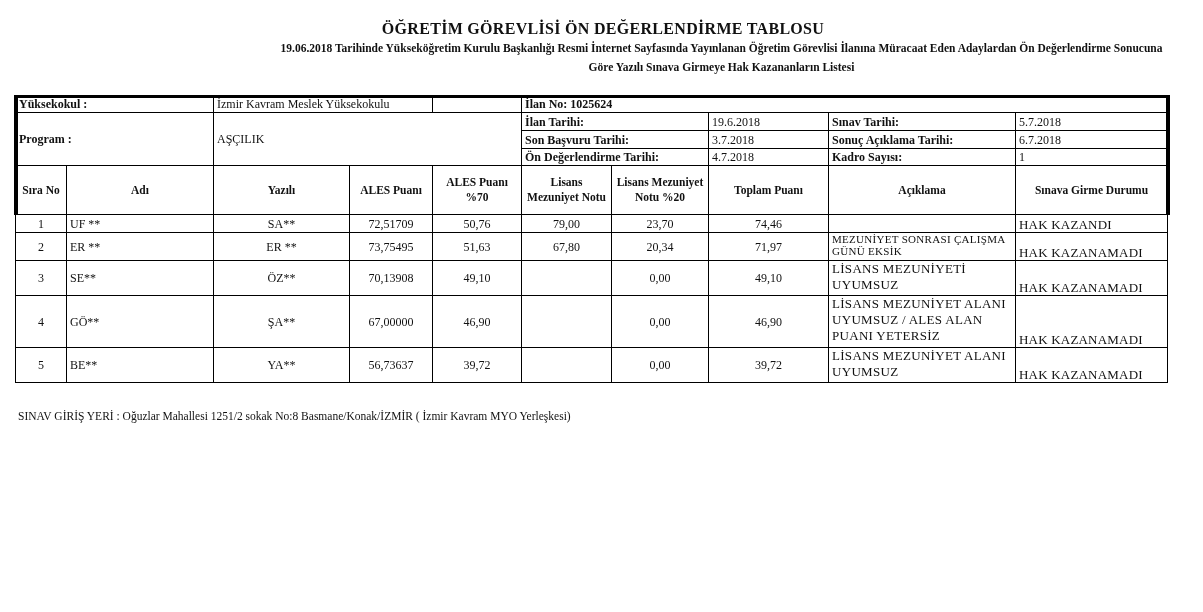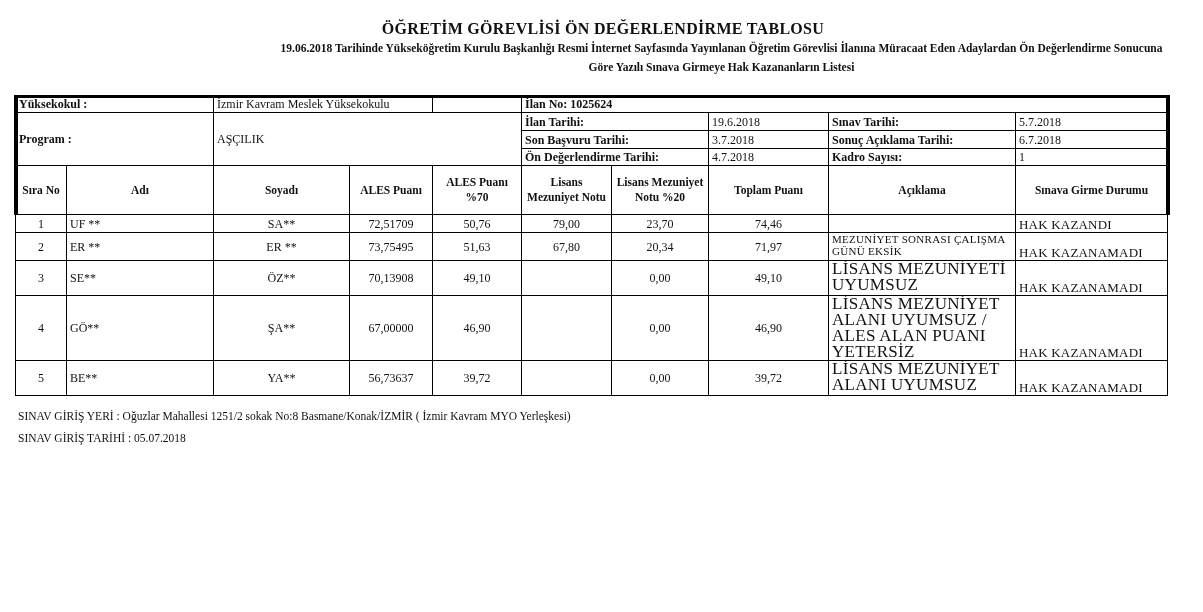--- a/index.html
+++ b/index.html
@@ -13,21 +13,21 @@
   .sub2 { top: 61px; }
 
   table.main { position: absolute; top: 95px; left: 15px; border-collapse: collapse; table-layout: fixed;
                font-size: 12px; }
   table.main td { border: 1px solid #000; padding: 0 3px; vertical-align: middle; overflow: hidden; white-space: nowrap; line-height: 14px; }
   .b { font-weight: bold; }
   .c { text-align: center; }
   .colh { font-weight: bold; text-align: center; white-space: normal !important; line-height: 15px !important; font-size: 11.5px; }
   .frame { position: absolute; top: 95px; left: 14px; width: 1156px; height: 120px;
            border-top: 3px solid #000; border-left: 4px solid #000; border-right: 4px solid #000; box-sizing: border-box; pointer-events: none; }
-  .acik { white-space: normal !important; font-size: 17px; line-height: 16px !important; letter-spacing: 0.3px; vertical-align: top !important; }
+  .acik { white-space: normal !important; font-size: 13px; line-height: 16px !important; letter-spacing: 0.3px; vertical-align: top !important; }
   .acik.small { font-size: 11px; line-height: 12px !important; }
   .durum { font-size: 13px; vertical-align: bottom !important; padding-bottom: 0 !important; letter-spacing: 0.2px; }
   .name { vertical-align: top !important; padding-top: 2px !important; }
   .notes { position: absolute; left: 18px; top: 405px; font-size: 11.5px; line-height: 22px; }
   .notes div { white-space: nowrap; }
 </style>
 </head>
 <body>
 
 <div class="title">ÖĞRETİM GÖREVLİSİ ÖN DEĞERLENDİRME TABLOSU</div>
@@ -70,21 +70,21 @@
   </tr>
   <tr style="height:17px">
     <td colspan="2" class="b">Ön Değerlendirme Tarihi:</td>
     <td>4.7.2018</td>
     <td class="b">Kadro Sayısı:</td>
     <td>1</td>
   </tr>
   <tr style="height:49px">
     <td class="colh">Sıra No</td>
     <td class="colh">Adı</td>
-    <td class="colh">Soyadı</td>
+    <td class="colh">Yazılı</td>
     <td class="colh">ALES Puanı</td>
     <td class="colh">ALES Puanı %70</td>
     <td class="colh">Lisans Mezuniyet Notu</td>
     <td class="colh">Lisans Mezuniyet Notu %20</td>
     <td class="colh">Toplam Puanı</td>
     <td class="colh">Açıklama</td>
     <td class="colh">Sınava Girme Durumu</td>
   </tr>
 
   <tr style="height:18px">
@@ -146,14 +146,13 @@
     <td class="c">39,72</td>
     <td class="acik">LİSANS MEZUNİYET ALANI UYUMSUZ</td>
     <td class="durum">HAK KAZANAMADI</td>
   </tr>
 </tbody>
   </table>
 <div class="frame"></div>
 
 <div class="notes">
   <div>SINAV GİRİŞ YERİ :  Oğuzlar Mahallesi 1251/2 sokak No:8 Basmane/Konak/İZMİR ( İzmir Kavram MYO Yerleşkesi)</div>
-  <div>SINAV GİRİŞ TARİHİ : 05.07.2018</div>
 </div>
 
 </body></html>

